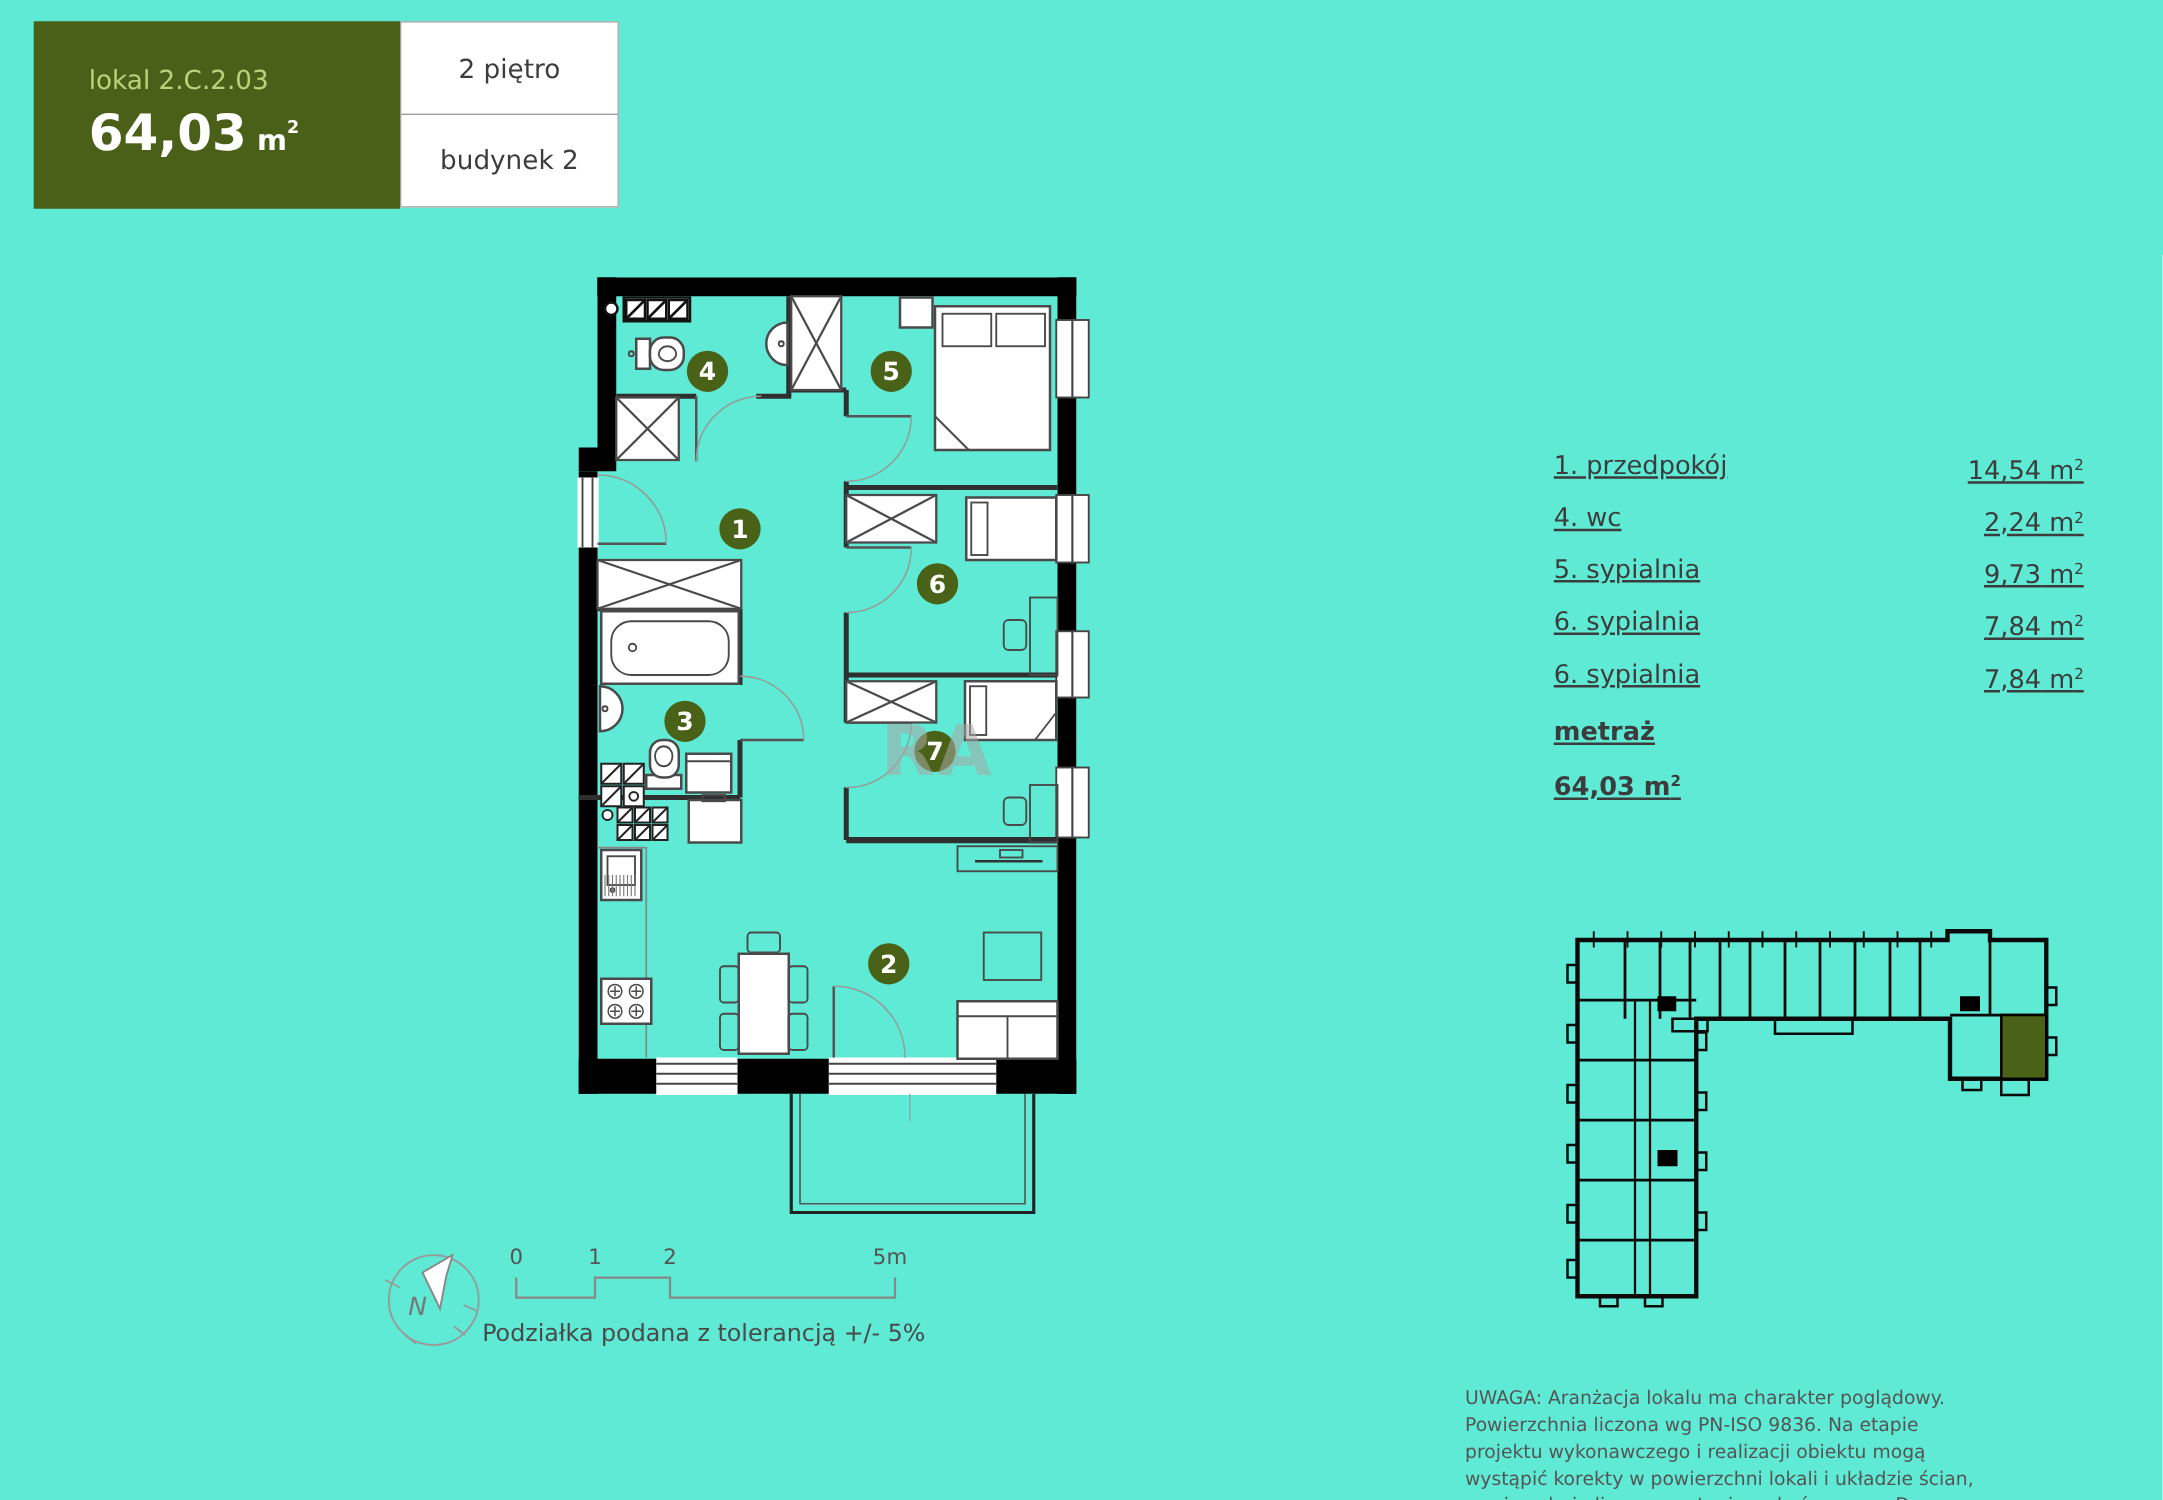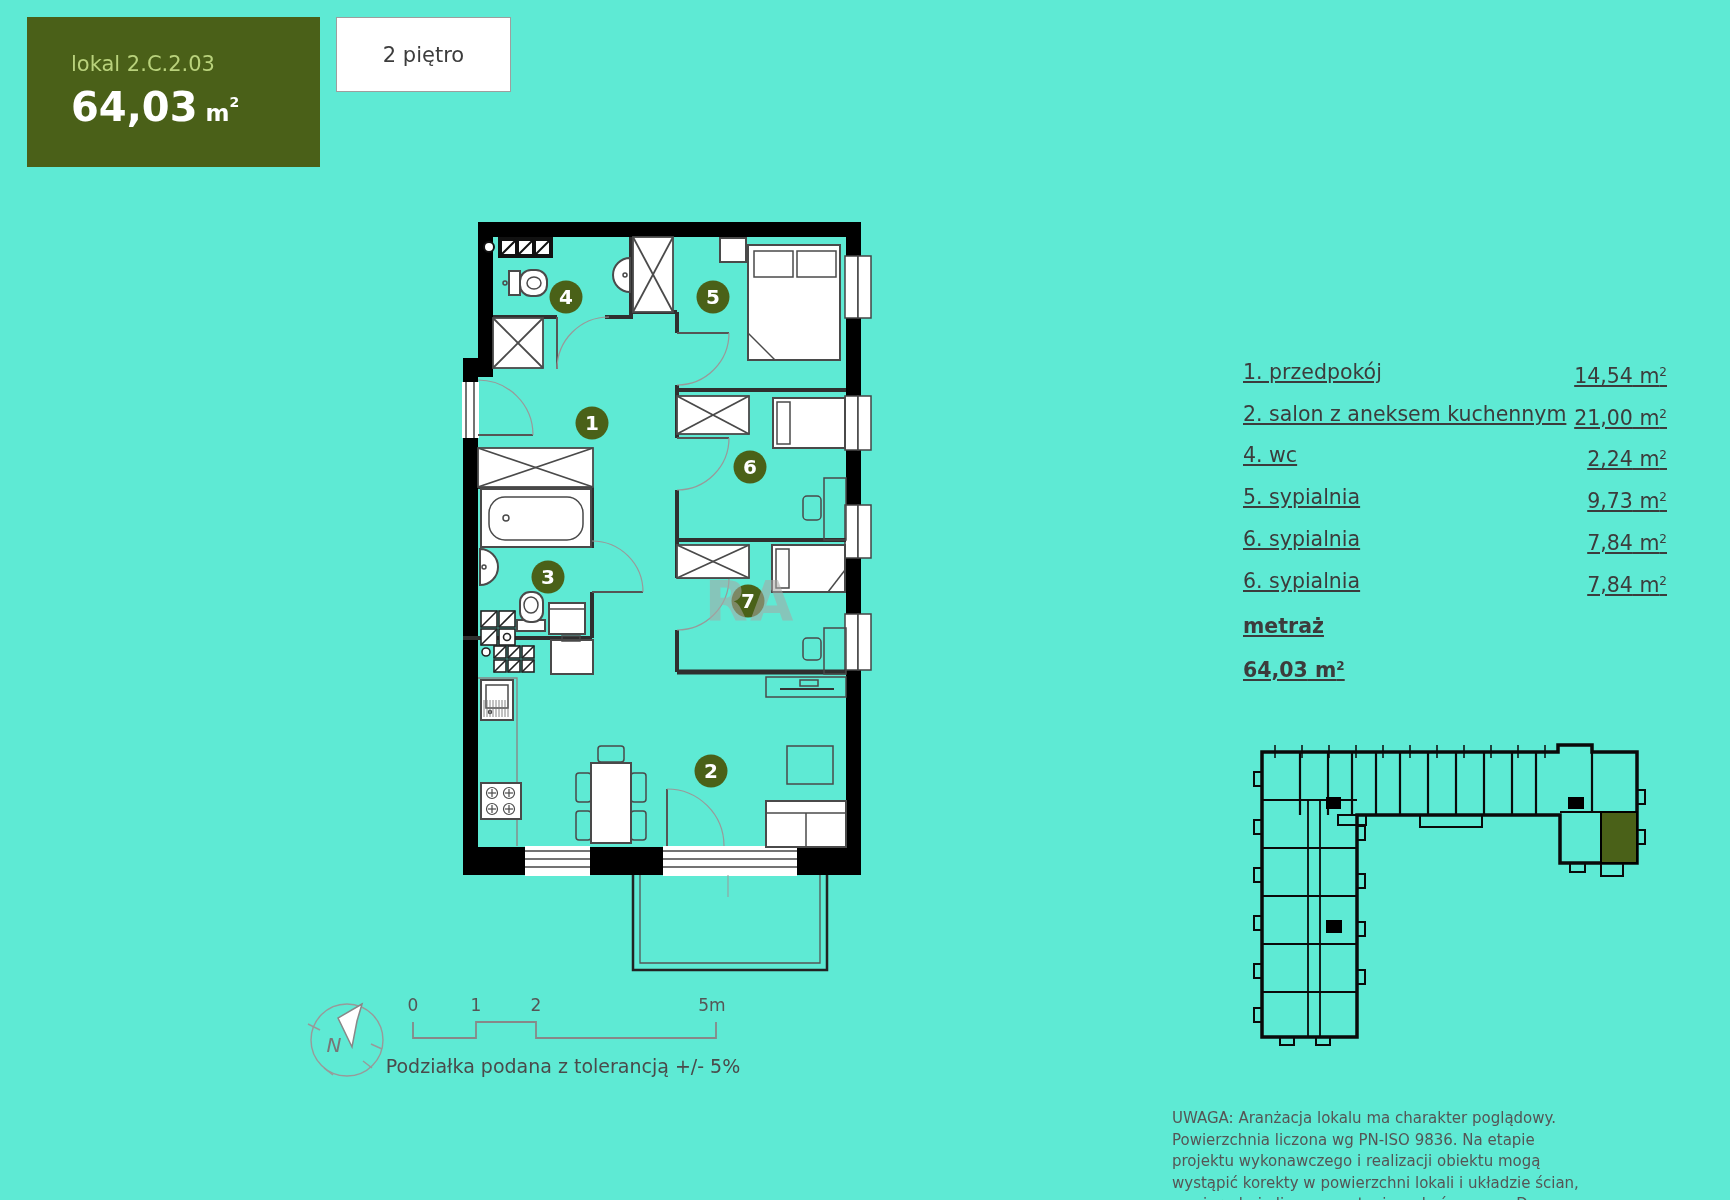--- a/index.html
+++ b/index.html
@@ -5,21 +5,21 @@
   html,body{margin:0;padding:0;background:#fff;}
   .page{position:relative;width:1730px;height:1200px;background:#5eead4;overflow:hidden;
         font-family:"DejaVu Sans","Liberation Sans",sans-serif;color:#3c3c3c;}
   
   .badge{position:absolute;left:27px;top:17px;width:293px;height:150px;background:#4a6018;
          display:flex;flex-direction:column;justify-content:center;padding-left:44px;box-sizing:border-box;}
   .badge .unit{color:#b9d27c;font-size:21px;margin-bottom:6px;}
   .badge .area{color:#fff;font-weight:bold;font-size:40px;line-height:40px;}
   .badge .area .u{font-size:23px;font-weight:bold;}
   .badge .area sup{font-size:14px;vertical-align:14px;}
-  .infobox{position:absolute;left:336px;width:175px;height:75px;background:#fff;
+  .infobox{position:absolute;left:320px;width:175px;height:75px;background:#fff;
            border:1.5px solid #9e9e9e;box-sizing:border-box;display:flex;align-items:center;justify-content:center;
            font-size:21px;color:#3c3c3c;}
   .infobox.b1{top:17px;}
   .infobox.b2{top:90.5px;}
   
   .legend{position:absolute;left:1243px;top:354px;width:424px;text-decoration:underline;}
   .lrow{display:flex;justify-content:space-between;line-height:37.7px;font-size:20.5px;color:#3c3c3c;}
   .lrow .val{white-space:nowrap;}
   .lrow sup{font-size:12px;vertical-align:7px;}
   .lrow.total{font-weight:bold;line-height:40px;margin-top:2px;flex-direction:column;}
@@ -52,20 +52,23 @@
 
 <div class="page">
 
   <div class="badge">
     <div class="unit">lokal 2.C.2.03</div>
     <div class="area"><span>64,03</span><span class="u"> m</span><sup>2</sup></div>
   </div>
   <div class="infobox b1">
       <span>2 piętro</span>
     </div>
+  <div class="infobox b2">
+      <span>budynek 2</span>
+    </div>
 
   <svg style="left:300px;top:190px" width="600" height="900" viewBox="300 190 600 900">
     <g>
       <rect class="wall" x="478" y="222" width="383" height="15"></rect>
       <rect class="wall" x="846" y="222" width="15" height="653"></rect>
       <rect class="wall" x="463" y="847" width="398" height="28"></rect>
       <rect class="wall" x="478" y="222" width="15" height="143"></rect>
       <rect class="wall" x="463" y="358" width="30" height="19"></rect>
       <rect class="wall" x="463" y="377" width="15" height="498"></rect>
     </g>
@@ -376,24 +379,20 @@
       <text class="notetxt" x="563" y="1073">Podziałka podana z tolerancją +/- 5%</text>
     </g>
   </svg>
 
   <div class="legend">
     <div class="lrow">
         <span>1. przedpokój</span>
         <span class="val"><span>14,54</span><span> m</span><sup>2</sup></span>
       </div>
     <div class="lrow">
-        <span>2. salon z aneksem kuchennym</span>
-        <span class="val"><span>21,00</span><span> m</span><sup>2</sup></span>
-      </div>
-    <div class="lrow">
         <span>4. wc</span>
         <span class="val"><span>2,24</span><span> m</span><sup>2</sup></span>
       </div>
     <div class="lrow">
         <span>5. sypialnia</span>
         <span class="val"><span>9,73</span><span> m</span><sup>2</sup></span>
       </div>
     <div class="lrow">
         <span>6. sypialnia</span>
         <span class="val"><span>7,84</span><span> m</span><sup>2</sup></span>

